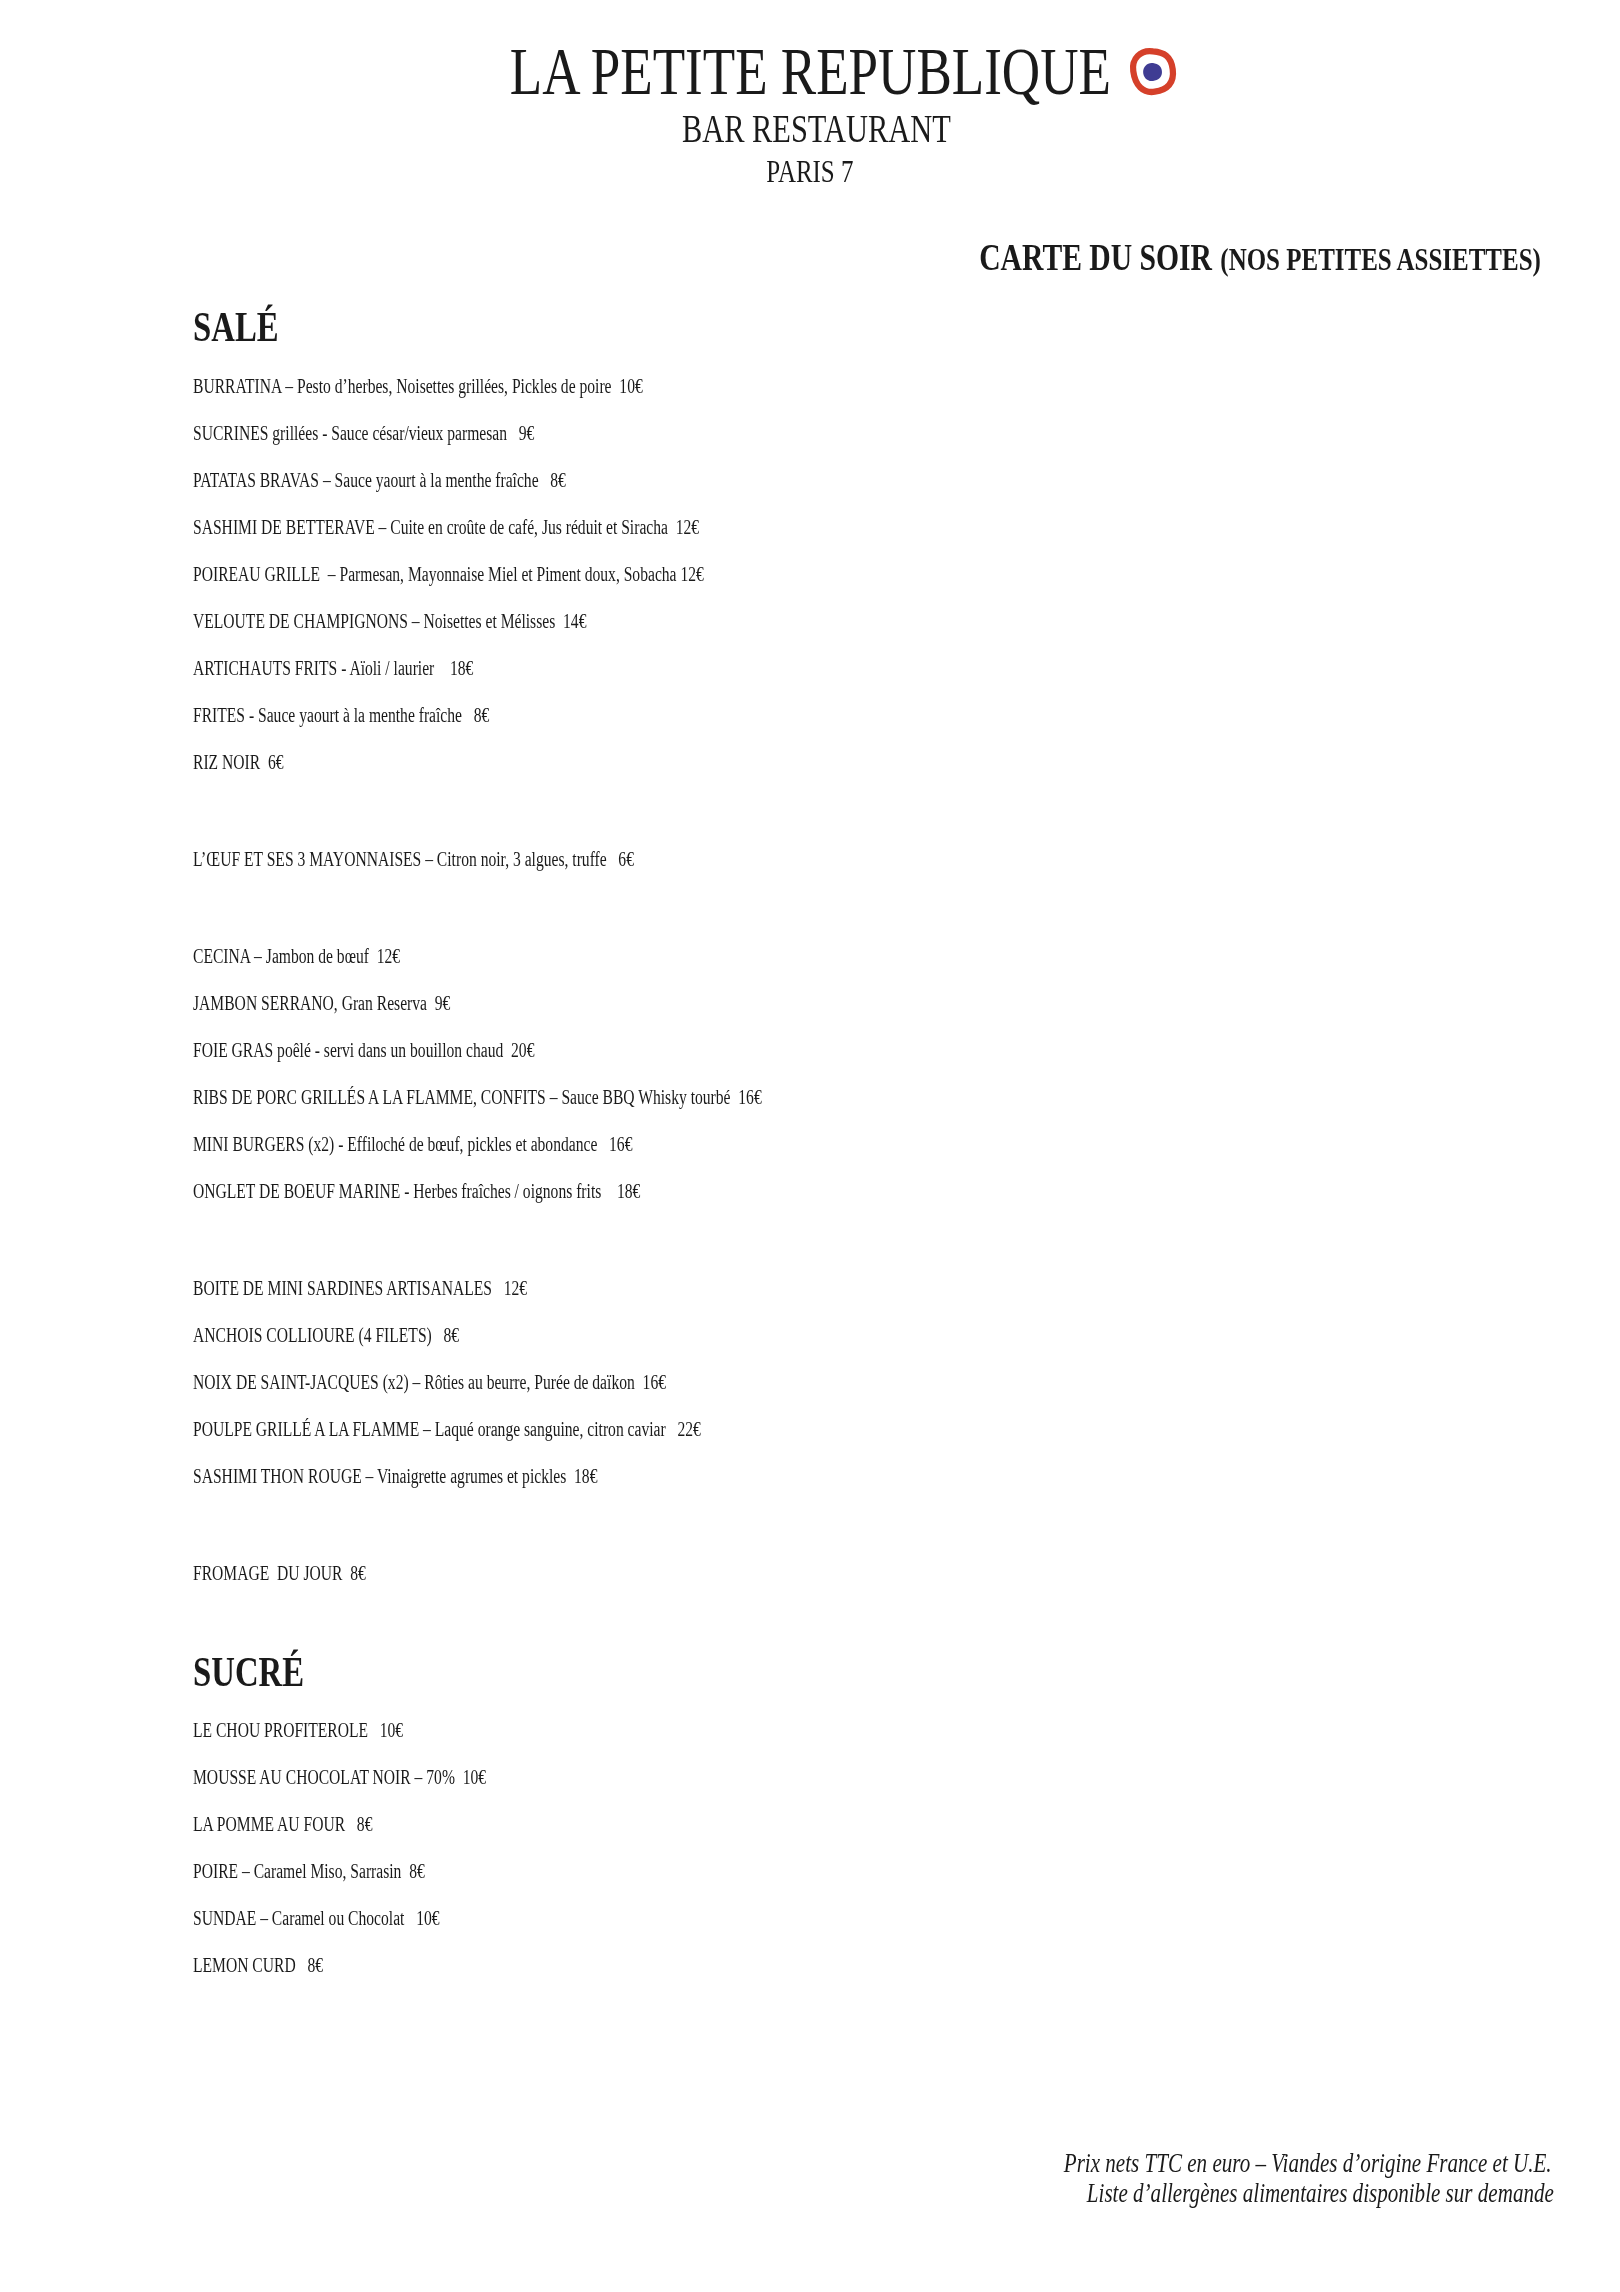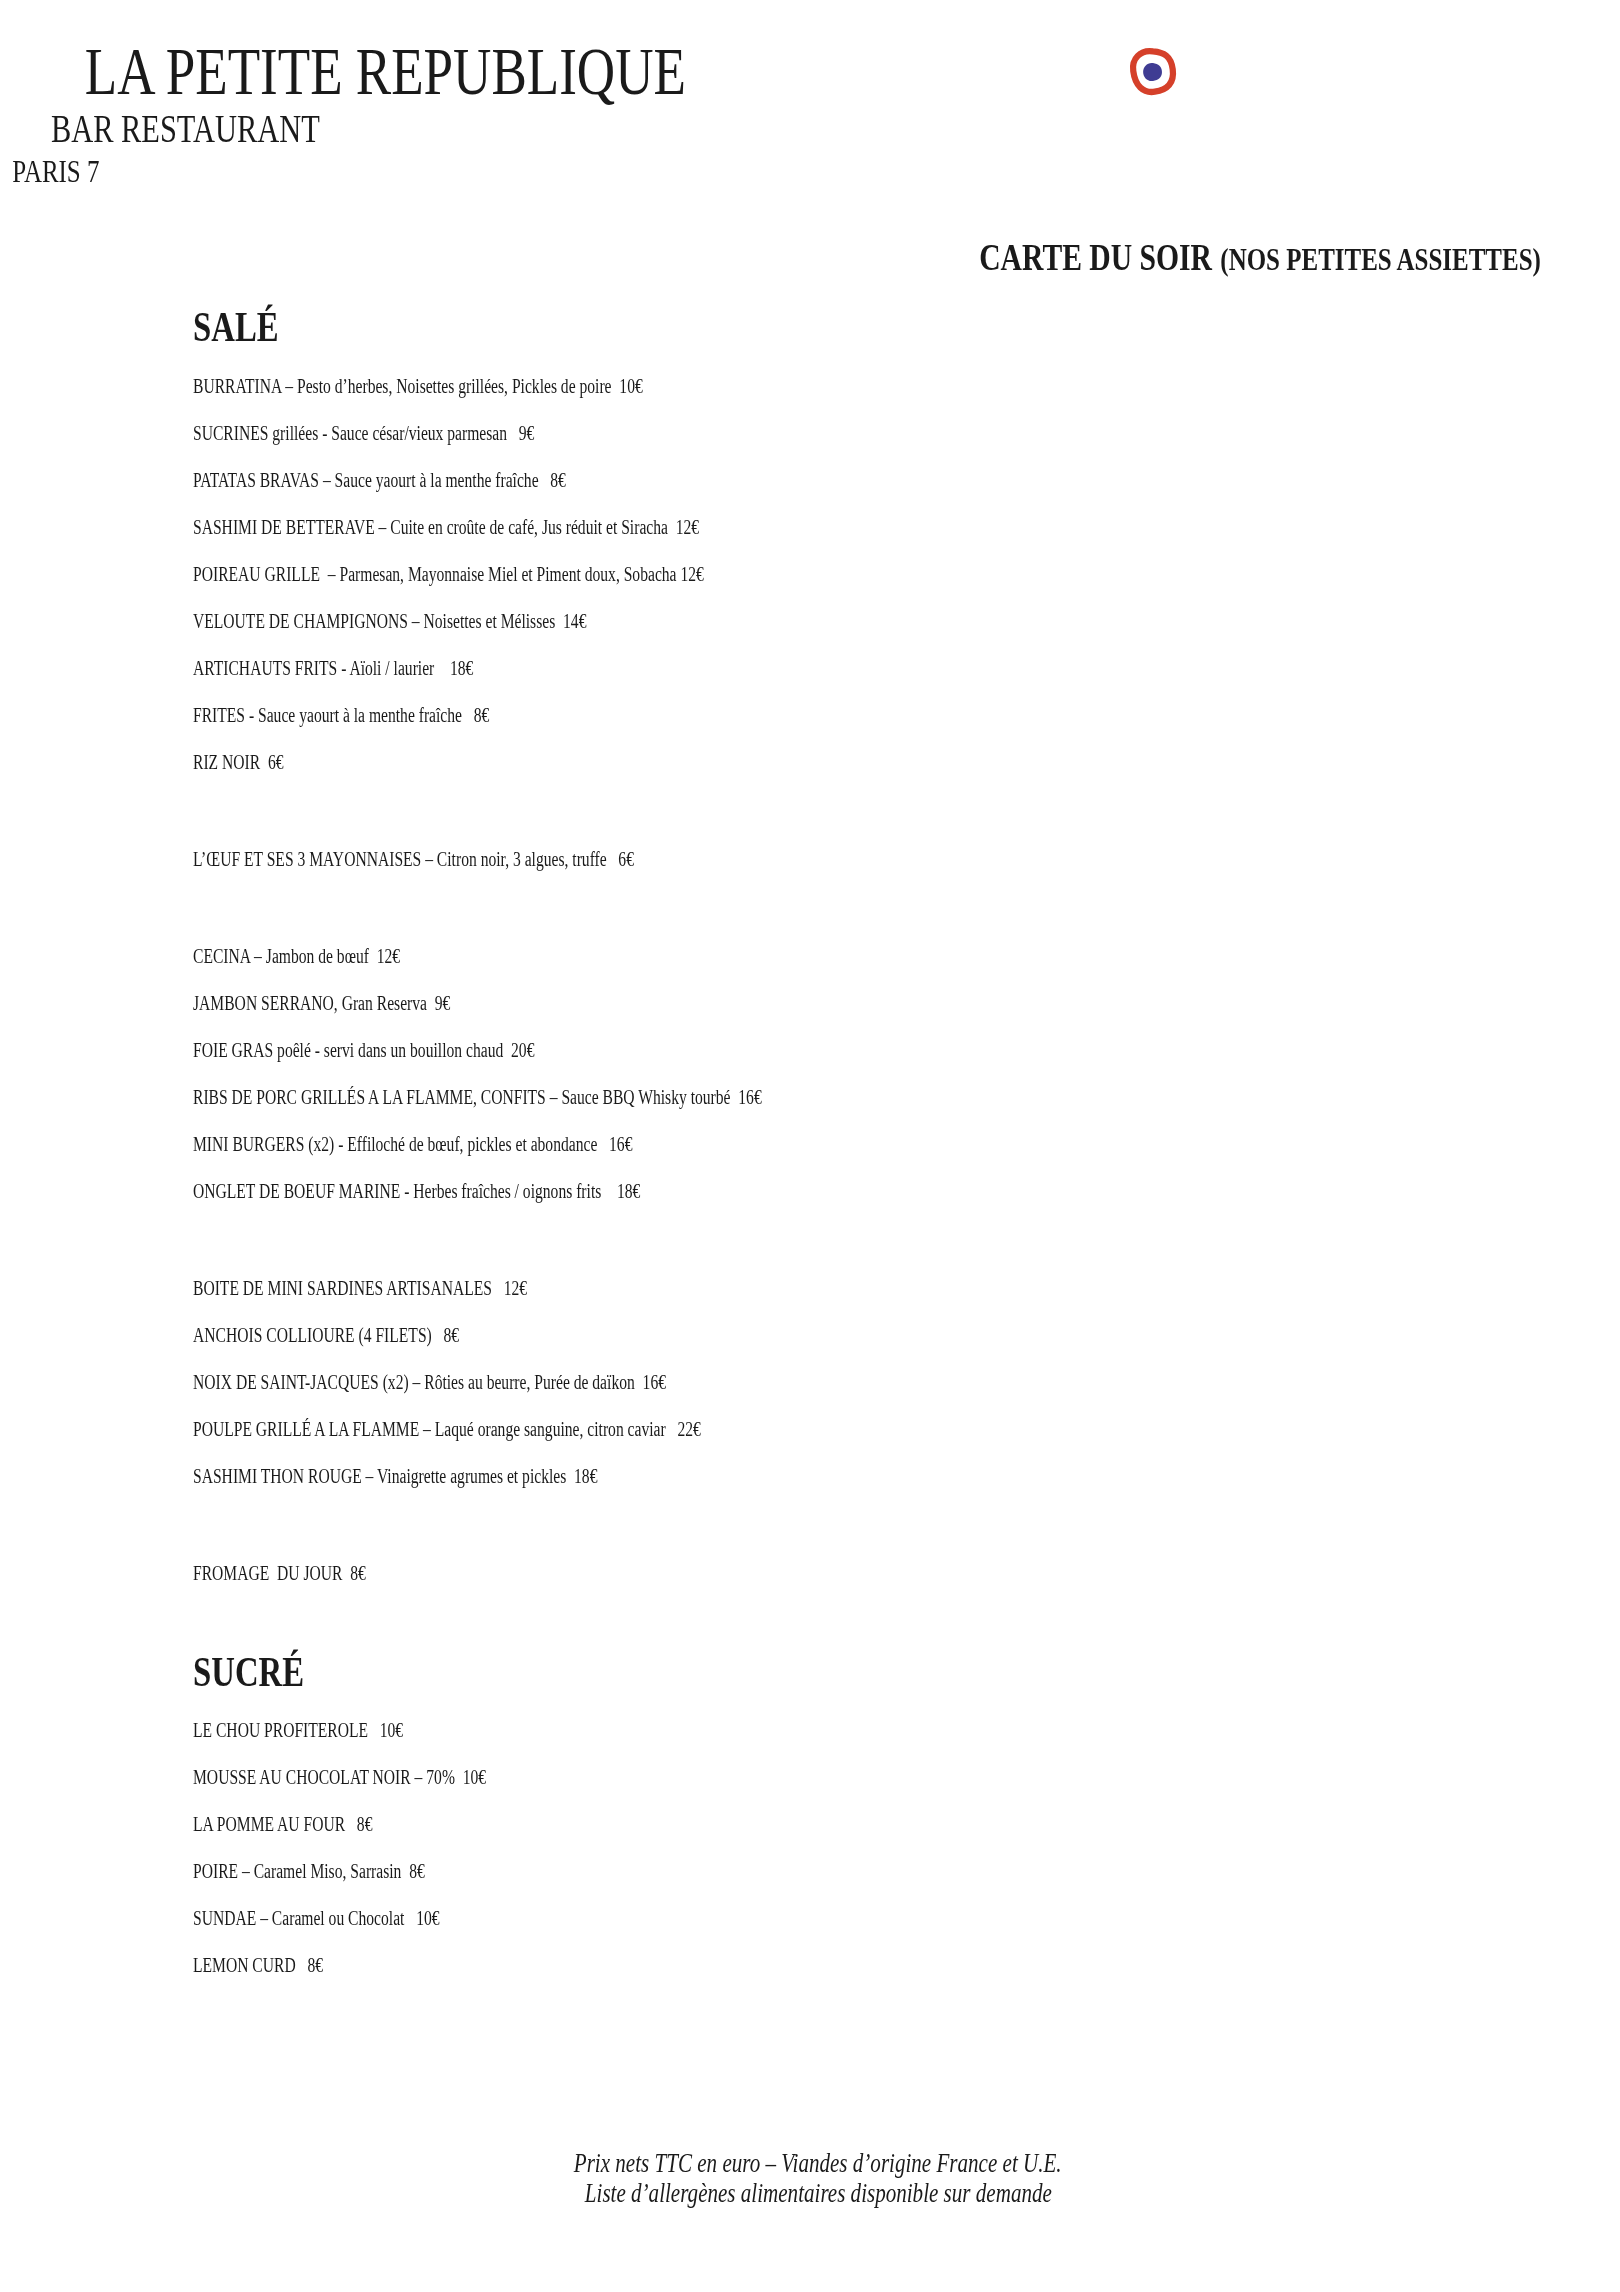--- a/index.html
+++ b/index.html
@@ -8,39 +8,39 @@
     width:1620px; height:2293px;
     position:relative; overflow:hidden;
     font-family:"Liberation Serif", serif;
     color:#1a1a1a;
   }
   
   .cond { display:inline-block; transform:scaleX(0.78); white-space:pre; }
   .left-line .cond { transform-origin:0 50%; }
   .centered .cond { transform-origin:50% 50%; }
 
-  .header { position:absolute; top:39px; left:0; width:100%; text-align:left; }
+  .header { position:absolute; top:39px; left:0; width:100%; text-align:center; }
   .title-row { position:relative; font-size:68px; line-height:64px; font-weight:normal; }
   .cocarde { position:absolute; left:1127px; top:5.4px; }
   .subtitle { font-size:39px; line-height:47px; margin-top:1.8px;margin-left:13px; }
   .city { font-size:32px; line-height:39px; }
 
   .carte-heading { position:absolute; top:235px; left:0; width:100%; text-align:right; font-weight:bold; }
   .carte-main { font-size:38px; }
   .carte-paren { font-size:32px; margin-left:10.7px; }
 
   .content { position:absolute; left:193px; top:302px; width:1236px; }
   .section-title { font-size:42px; font-weight:bold; line-height:50px; }
   .section-title.sucre { margin-top:50px; }
   .group { margin-top:50px; }
   .group.first { margin-top:10.7px; }
   .item { font-size:20px; line-height:47px; }
 
   .footer { position:absolute; top:2148px; left:0; width:100%;
-            text-align:center; font-style:italic; font-size:27px; line-height:30px;padding-left:16px; }
+            text-align:right; font-style:italic; font-size:27px; line-height:30px;padding-left:16px; }
 </style>
 </head>
 <body>
 
 <div class="header centered">
   <div class="title-row">
     <span class="cond">LA PETITE REPUBLIQUE</span>
     <span class="cocarde">
       <svg width="52" height="54" viewBox="0 0 58 60">
         <path d="M29 7 C 15 5, 5 15, 7 29 C 9 45, 18 54, 31 52 C 45 50, 53 42, 51 27 C 49 12, 41 8, 29 7 Z" fill="none" stroke-width="7" stroke-linecap="round" stroke="#d5402a"></path>

